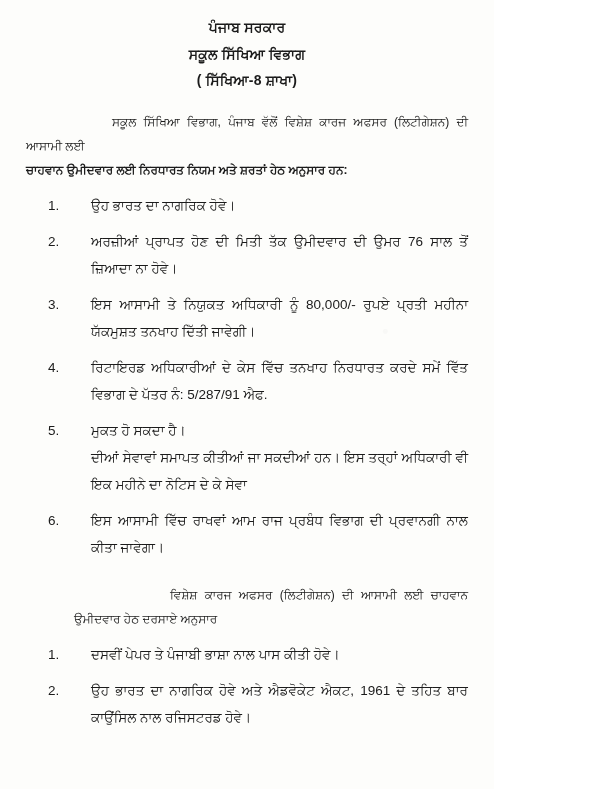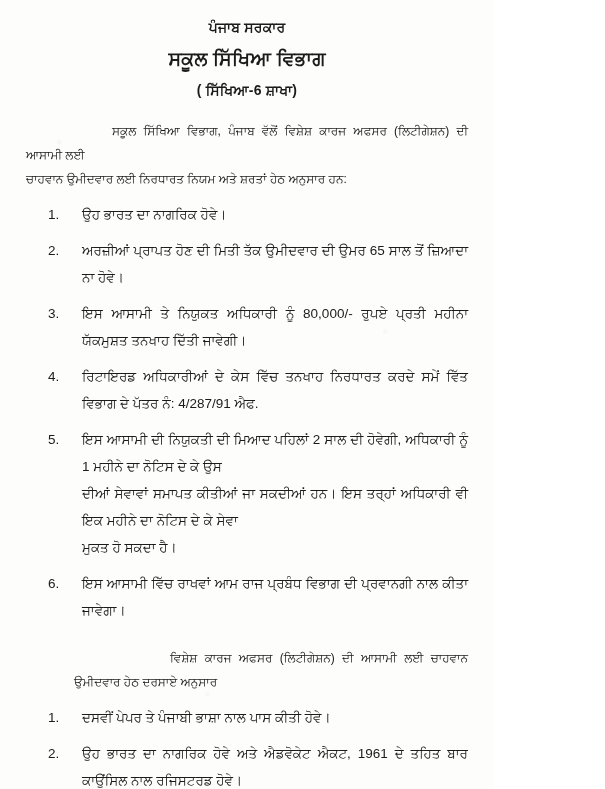--- a/index.html
+++ b/index.html
@@ -32,38 +32,39 @@
     padding: 14px 26px 0 26px;
   }
   .head {
     text-align: center;
     font-weight: bold;
     font-size: 14.5px;
     letter-spacing: 0.2px;
     line-height: 1.9;
   }
   .head .l1 { font-size: 14px; }
-  .head .l2 { font-size: 19px; }
+  .head .l2 { font-size: 14px; }
   .head .l3 { font-size: 14px; }
 
   .para {
     font-size: 12px;
     line-height: 2.0;
     text-align: justify;
     margin-top: 16px;
     text-indent: 86px;
   }
   .para.second {
     margin-top: 22px;
     text-indent: 96px;
     margin-left: 48px;
   }
   .para .tail {
     display: block;
     text-indent: 0;
+    font-weight: bold;
   }
 
   ol.list {
     list-style: none;
     margin: 10px 0 0 0;
     padding: 0 0 0 22px;
     font-size: 13.5px;
   }
   ol.list > li {
     position: relative;
@@ -74,73 +75,73 @@
   }
   ol.list > li .num {
     position: absolute;
     left: 0;
     top: 0;
     width: 26px;
     text-align: left;
   }
   ol.list > li .txt {
     display: block;
+    margin-left: 9px;
   }
   ol.list > li .txt .ln {
     display: block;
   }
 </style>
 </head>
 <body>
 
 <div class="page">
   <div class="content">
 
     <div class="head">
       <div class="l1">ਪੰਜਾਬ ਸਰਕਾਰ</div>
       <div class="l2">ਸਕੂਲ ਸਿੱਖਿਆ ਵਿਭਾਗ</div>
-      <div class="l3">( ਸਿੱਖਿਆ-6 ਸ਼ਾਖਾ)</div>
+      <div class="l3">( ਸਿੱਖਿਆ-8 ਸ਼ਾਖਾ)</div>
     </div>
 
     <div class="para">
       <span>ਸਕੂਲ ਸਿੱਖਿਆ ਵਿਭਾਗ, ਪੰਜਾਬ ਵੱਲੋਂ ਵਿਸ਼ੇਸ਼ ਕਾਰਜ ਅਫਸਰ (ਲਿਟੀਗੇਸ਼ਨ) ਦੀ ਆਸਾਮੀ ਲਈ</span>
       <span class="tail">ਚਾਹਵਾਨ ਉਮੀਦਵਾਰ ਲਈ ਨਿਰਧਾਰਤ ਨਿਯਮ ਅਤੇ ਸ਼ਰਤਾਂ ਹੇਠ ਅਨੁਸਾਰ ਹਨ:</span>
     </div>
 
     <ol class="list">
       <li>
         <span class="num">1.</span>
         <span class="txt">
           <span class="ln">ਉਹ ਭਾਰਤ ਦਾ ਨਾਗਰਿਕ ਹੋਵੇ।</span>
         </span>
       </li>
       <li>
         <span class="num">2.</span>
         <span class="txt">
-          <span class="ln">ਅਰਜ਼ੀਆਂ ਪ੍ਰਾਪਤ ਹੋਣ ਦੀ ਮਿਤੀ ਤੱਕ ਉਮੀਦਵਾਰ ਦੀ ਉਮਰ 65 ਸਾਲ ਤੋਂ ਜ਼ਿਆਦਾ ਨਾ ਹੋਵੇ।</span>
+          <span class="ln">ਅਰਜ਼ੀਆਂ ਪ੍ਰਾਪਤ ਹੋਣ ਦੀ ਮਿਤੀ ਤੱਕ ਉਮੀਦਵਾਰ ਦੀ ਉਮਰ 76 ਸਾਲ ਤੋਂ ਜ਼ਿਆਦਾ ਨਾ ਹੋਵੇ।</span>
         </span>
       </li>
       <li>
         <span class="num">3.</span>
         <span class="txt">
           <span class="ln">ਇਸ ਆਸਾਮੀ ਤੇ ਨਿਯੁਕਤ ਅਧਿਕਾਰੀ ਨੂੰ 80,000/- ਰੁਪਏ ਪ੍ਰਤੀ ਮਹੀਨਾ ਯੱਕਮੁਸ਼ਤ ਤਨਖਾਹ ਦਿੱਤੀ ਜਾਵੇਗੀ।</span>
         </span>
       </li>
       <li>
         <span class="num">4.</span>
         <span class="txt">
-          <span class="ln">ਰਿਟਾਇਰਡ ਅਧਿਕਾਰੀਆਂ ਦੇ ਕੇਸ ਵਿੱਚ ਤਨਖਾਹ ਨਿਰਧਾਰਤ ਕਰਦੇ ਸਮੇਂ ਵਿੱਤ ਵਿਭਾਗ ਦੇ ਪੱਤਰ ਨੰ: 4/287/91 ਐਫ.</span>
+          <span class="ln">ਰਿਟਾਇਰਡ ਅਧਿਕਾਰੀਆਂ ਦੇ ਕੇਸ ਵਿੱਚ ਤਨਖਾਹ ਨਿਰਧਾਰਤ ਕਰਦੇ ਸਮੇਂ ਵਿੱਤ ਵਿਭਾਗ ਦੇ ਪੱਤਰ ਨੰ: 5/287/91 ਐਫ.</span>
         </span>
       </li>
       <li>
         <span class="num">5.</span>
         <span class="txt">
-          <span class="ln">ਇਸ ਆਸਾਮੀ ਦੀ ਨਿਯੁਕਤੀ ਦੀ ਮਿਆਦ ਪਹਿਲਾਂ 2 ਸਾਲ ਦੀ ਹੋਵੇਗੀ, ਅਧਿਕਾਰੀ ਨੂੰ 1 ਮਹੀਨੇ ਦਾ ਨੋਟਿਸ ਦੇ ਕੇ ਉਸ</span>
+          <span class="ln">ਮੁਕਤ ਹੋ ਸਕਦਾ ਹੈ।</span>
           <span class="ln">ਦੀਆਂ ਸੇਵਾਵਾਂ ਸਮਾਪਤ ਕੀਤੀਆਂ ਜਾ ਸਕਦੀਆਂ ਹਨ। ਇਸ ਤਰ੍ਹਾਂ ਅਧਿਕਾਰੀ ਵੀ ਇਕ ਮਹੀਨੇ ਦਾ ਨੋਟਿਸ ਦੇ ਕੇ ਸੇਵਾ</span>
-          <span class="ln">ਮੁਕਤ ਹੋ ਸਕਦਾ ਹੈ।</span>
         </span>
       </li>
       <li>
         <span class="num">6.</span>
         <span class="txt">
           <span class="ln">ਇਸ ਆਸਾਮੀ ਵਿੱਚ ਰਾਖਵਾਂ ਆਮ ਰਾਜ ਪ੍ਰਬੰਧ ਵਿਭਾਗ ਦੀ ਪ੍ਰਵਾਨਗੀ ਨਾਲ ਕੀਤਾ ਜਾਵੇਗਾ।</span>
         </span>
       </li>
     </ol>
 

